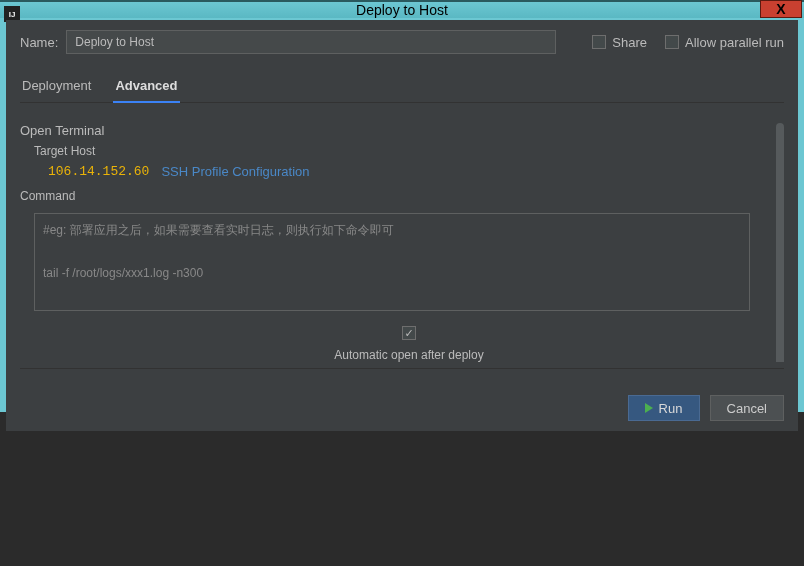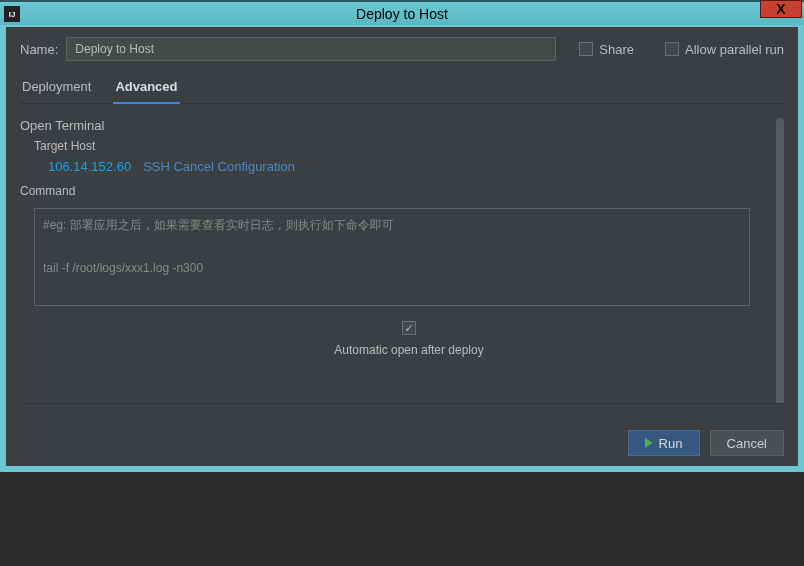--- a/index.html
+++ b/index.html
@@ -1,38 +1,38 @@
 <!DOCTYPE html>
 <html><head>
 <meta charset="utf-8">
 <style>
 * { box-sizing: border-box; margin: 0; padding: 0; }
 body { font-family: Arial, sans-serif; font-size: 12px; background: #2b2b2b; color: #bbbbbb; width: 804px; height: 566px; overflow: hidden; }
-.outer-frame { width: 804px; height: 472px; background: #6cc7d2; display: flex; flex-direction: column; }
+.outer-frame { width: 804px; height: 412px; background: #6cc7d2; display: flex; flex-direction: column; }
 .title-bar { height: 25px; background: linear-gradient(to bottom, #6cc7d2, #5ab8c3); display: flex; align-items: center; justify-content: center; position: relative; color: #000; border-top: 2px solid #2a5a5f; }
 .title-bar .icon { position: absolute; left: 4px; top: 4px; width: 16px; height: 16px; background: #222; display: flex; align-items: center; justify-content: center; color: #eee; font-size: 8px; font-weight: bold; }
 .title-text { font-size: 14px; color: #000; }
 .close-btn { position: absolute; right: 2px; top: -2px; width: 42px; height: 18px; background: #c94030; border: 1px solid #5a1a10; display: flex; align-items: center; justify-content: center; color: #000; font-weight: bold; font-size: 14px; cursor: pointer; }
-.dialog-body { flex: 1; margin: 2px 6px 6px 6px; background: #3c3f41; display: flex; flex-direction: column; padding: 10px 14px 10px 14px; position: relative; }
+.dialog-body { flex: 1; margin: 2px 6px 6px 6px; background: #3c3f41; display: flex; flex-direction: column; padding: 10px 14px 10px 14px; position: relative; gap: 6px; }
 .top-row { display: flex; align-items: center; gap: 8px; margin-bottom: 14px; }
 .name-label { color: #bbb; font-size: 13px; }
 .name-input { flex: 1; max-width: 490px; height: 24px; background: #45494a; border: 1px solid #5e6060; color: #bbb; padding: 0 8px; font-size: 12px; }
 .chk-group { display: flex; align-items: center; gap: 6px; color: #bbb; font-size: 13px; margin-left: auto; }
 .chk { width: 14px; height: 14px; border: 1px solid #6e6e6e; background: #43494a; cursor: pointer; display: inline-flex; align-items: center; justify-content: center; }
 .chk.checked::after { content: "✓"; color: #bbb; font-size: 11px; line-height: 1; }
 .tabs { display: flex; gap: 20px; border-bottom: 1px solid #323232; margin-bottom: 14px; }
 .tab { padding: 4px 2px 8px 2px; color: #bbb; font-size: 13px; cursor: pointer; }
 .tab.active { color: #ddd; border-bottom: 2px solid #3b82f6; margin-bottom: -1px; font-weight: bold; }
 .content-scroll { flex: 1; position: relative; overflow: hidden; }
 .scrollbar { position: absolute; right: 0; top: 0; width: 8px; height: 340px; background: #565a5c; border-radius: 4px; }
 .section-title { color: #bbb; font-size: 13px; margin-bottom: 6px; }
 .subsection { margin-left: 14px; margin-bottom: 10px; }
 .label { color: #bbb; font-size: 12px; margin-bottom: 6px; }
 .host-row { display: flex; align-items: center; gap: 12px; margin-left: 14px; margin-top: 4px; margin-bottom: 10px; }
-.host-ip { color: #0ea5e9; font-size: 13px; }
+.host-ip { color: #eab308; font-size: 13px; font-family: Liberation Mono, monospace; }
 .ssh-link { color: #4a88c7; font-size: 13px; cursor: pointer; }
 .command-area { margin-left: 14px; margin-top: 4px; width: 716px; height: 98px; background: #3c3f41; border: 1px solid #5e6060; padding: 6px 8px; color: #888; font-size: 12px; font-family: Arial, sans-serif; resize: none; line-height: 1.8; }
 .auto-open-row { display: flex; align-items: center; gap: 8px; margin-top: 12px; margin-left: 14px; flex-direction: column; }
 .bottom-bar { display: flex; justify-content: flex-end; gap: 10px; padding-top: 26px; border-top: 1px solid #323232; margin-top: auto; }
 .btn { height: 26px; min-width: 72px; padding: 0 16px; border: 1px solid #5e6060; background: #4c5052; color: #ccc; font-size: 13px; cursor: pointer; display: flex; align-items: center; justify-content: center; gap: 6px; }
 .btn.primary { background: #365880; border: 1px solid #4a6a92; color: #d8d8d8; }
 .play-icon { width: 0; height: 0; border-left: 8px solid #4caf50; border-top: 5px solid transparent; border-bottom: 5px solid transparent; display: inline-block; }
 </style>
 </head>
 <body>
@@ -46,41 +46,41 @@
 
   <div class="dialog-body">
 
     <div class="top-row">
       <span class="name-label">Name:</span>
       <input class="name-input" type="text" value="Deploy to Host" style="">
       <div class="chk-group">
         <span class="chk"></span>
         <span>Share</span>
       </div>
-      <div class="chk-group" style="margin-left:23px;align-items:center;">
+      <div class="chk-group" style="margin-left:10px;align-items:center;">
         <span class="chk"></span>
         <span>Allow parallel run</span>
       </div>
     </div>
 
     <div class="tabs">
       <div class="tab">Deployment</div>
       <div class="tab active">Advanced</div>
     </div>
 
     <div class="content-scroll">
       <div class="scrollbar"></div>
 
       <div class="section-title">Open Terminal</div>
 
       <div class="subsection">
         <div class="label">Target Host</div>
         <div class="host-row">
           <span class="host-ip">106.14.152.60</span>
-          <span class="ssh-link">SSH Cancel Configuration</span>
+          <span class="ssh-link">SSH Profile Configuration</span>
         </div>
       </div>
 
       <div class="label" style="margin-left:0;">Command</div>
       <textarea class="command-area" style="">#eg: 部署应用之后，如果需要查看实时日志，则执行如下命令即可
 
 tail -f /root/logs/xxx1.log -n300</textarea>
 
       <div class="auto-open-row">
         <span class="chk checked"></span>

